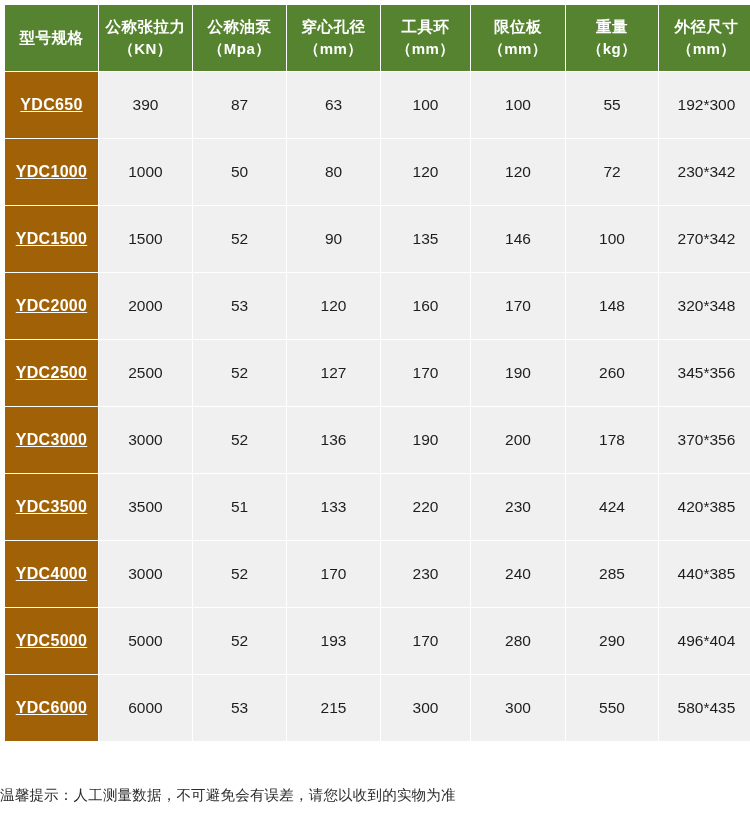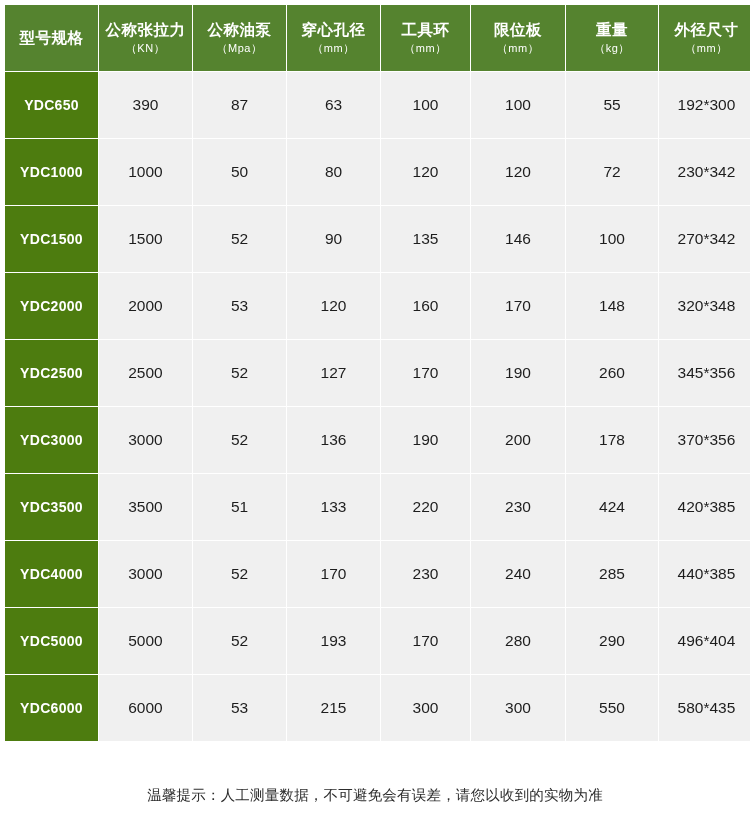--- a/index.html
+++ b/index.html
@@ -36,44 +36,45 @@
     background: #55832f;
     color: #ffffff;
     font-size: 15.5px;
     font-weight: bold;
     height: 66px;
     line-height: 1.45;
     letter-spacing: 0.5px;
   }
   thead th .unit {
     display: block;
-    font-weight: normal;
-    font-size: 11px;
+    font-weight: bold;
+    font-size: 15px;
   }
   tbody th.model-cell {
-    background: #4d7c0f;
+    background: #a16207;
     color: #ffffff;
-    font-size: 14px;
+    font-size: 16px;
     font-weight: bold;
     height: 66px;
     letter-spacing: 0.3px;
+    text-decoration: underline;
   }
   tbody td.value-cell {
     background: #f0f0f0;
     color: #1d1d1d;
     font-size: 15.5px;
     font-weight: normal;
     height: 66px;
   }
   .footer-note {
     position: absolute;
     left: 0;
     right: 0;
     top: 782px;
-    text-align: center;
+    text-align: left;
     font-size: 14.5px;
     color: #2c2c2c;
     letter-spacing: 0.2px;
   }
   
   col.c0 { width: 93px; }
   col.c1 { width: 93px; }
   col.c2 { width: 93px; }
   col.c3 { width: 93px; }
   col.c4 { width: 89px; }

